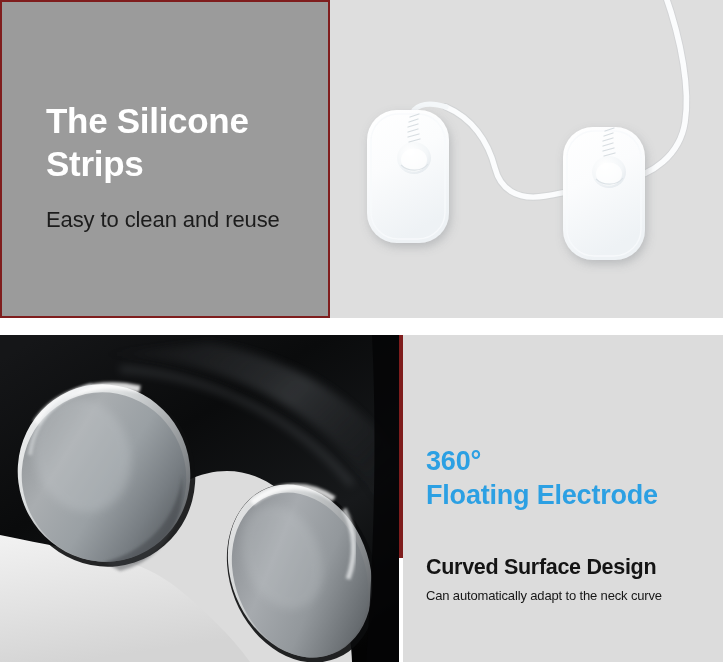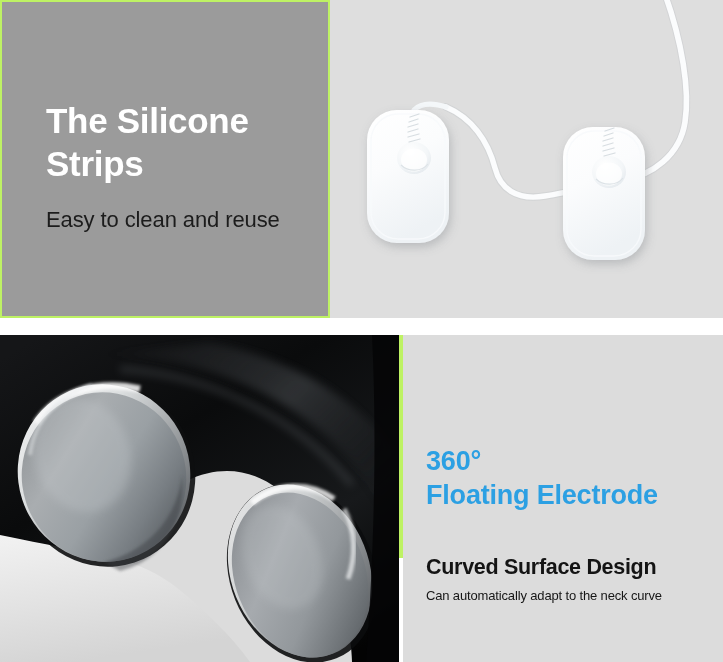--- a/index.html
+++ b/index.html
@@ -11,21 +11,21 @@
     width: 723px;
     height: 662px;
     font-family: "Liberation Sans", sans-serif;
     overflow: hidden;
   }
 
   .page {
     position: relative;
     width: 723px;
     height: 558px;
-    background: #bef264;
+    background: #7f1d1d;
   }
 
   
   .section-top {
     position: absolute;
     left: 0;
     top: 0;
     width: 723px;
     height: 318px;
   }

